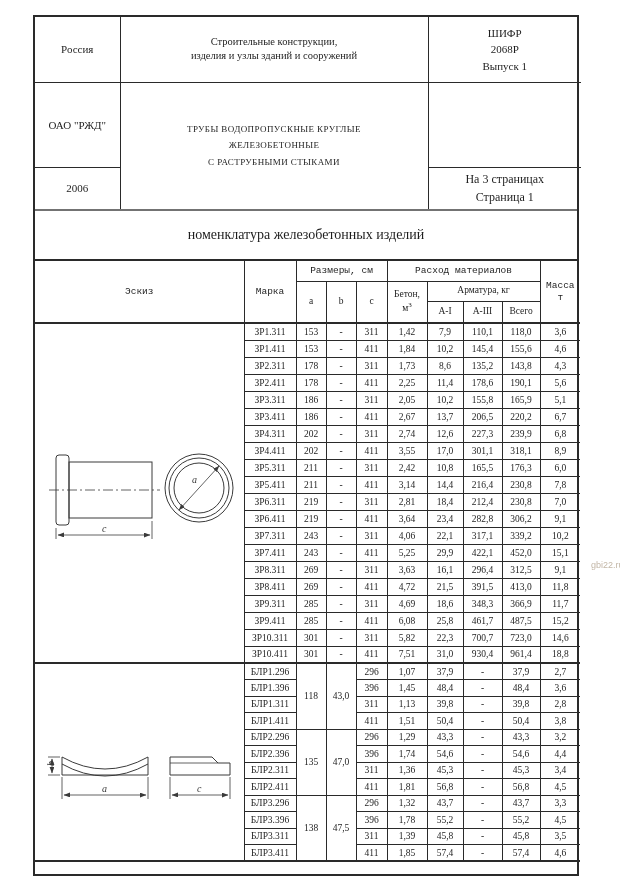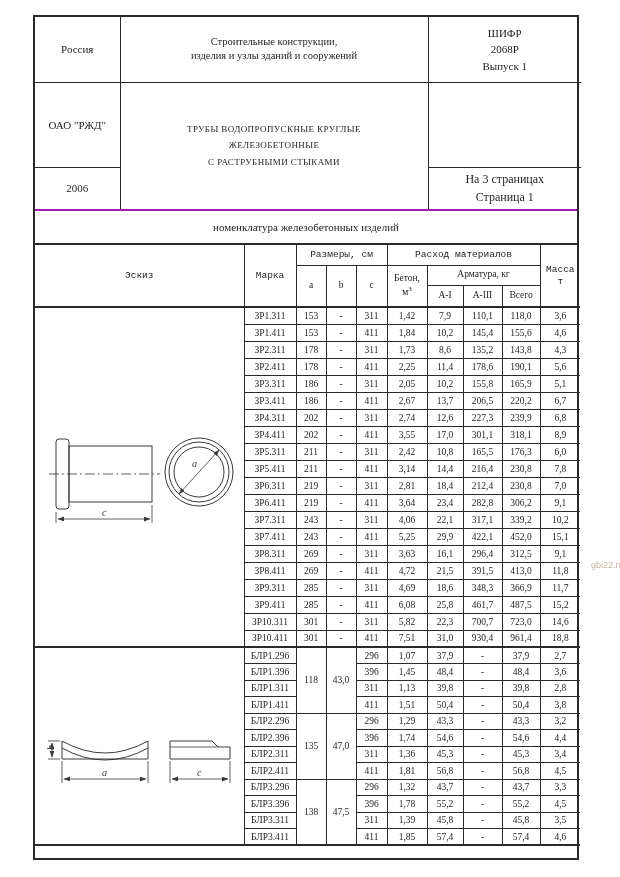--- a/index.html
+++ b/index.html
@@ -33,25 +33,25 @@
   table.hdr tr.last td, table.hdr td.to-bottom { border-bottom: none; font-family: Liberation Serif, serif; }
 
   .t-org { font-size: 11px; }
   .t-series { font-size: 10.5px; line-height: 1.35; margin-left: 48px; }
   .t-cipher { font-size: 11px; line-height: 1.5; }
   .t-product { font-size: 9px; letter-spacing: 0.4px; line-height: 1.85; }
   .t-pages { font-size: 12px; line-height: 1.5; }
 
   
   .band {
-    height: 36px;
-    border-top: 2px solid #a21caf;
+    height: 52px;
+    border-top: 2px solid #737373;
     border-bottom: 2px solid #2a2a2a;
     display: flex; align-items: center; justify-content: center;
-    font-size: 11px;
+    font-size: 14px;
   }
 
   
   table.main { width: 100%; border-collapse: collapse; table-layout: fixed; }
   table.main th, table.main td {
     border: 1px solid #2a2a2a;
     font-weight: normal;
     text-align: center; vertical-align: middle;
     padding: 0;
     overflow: hidden;

